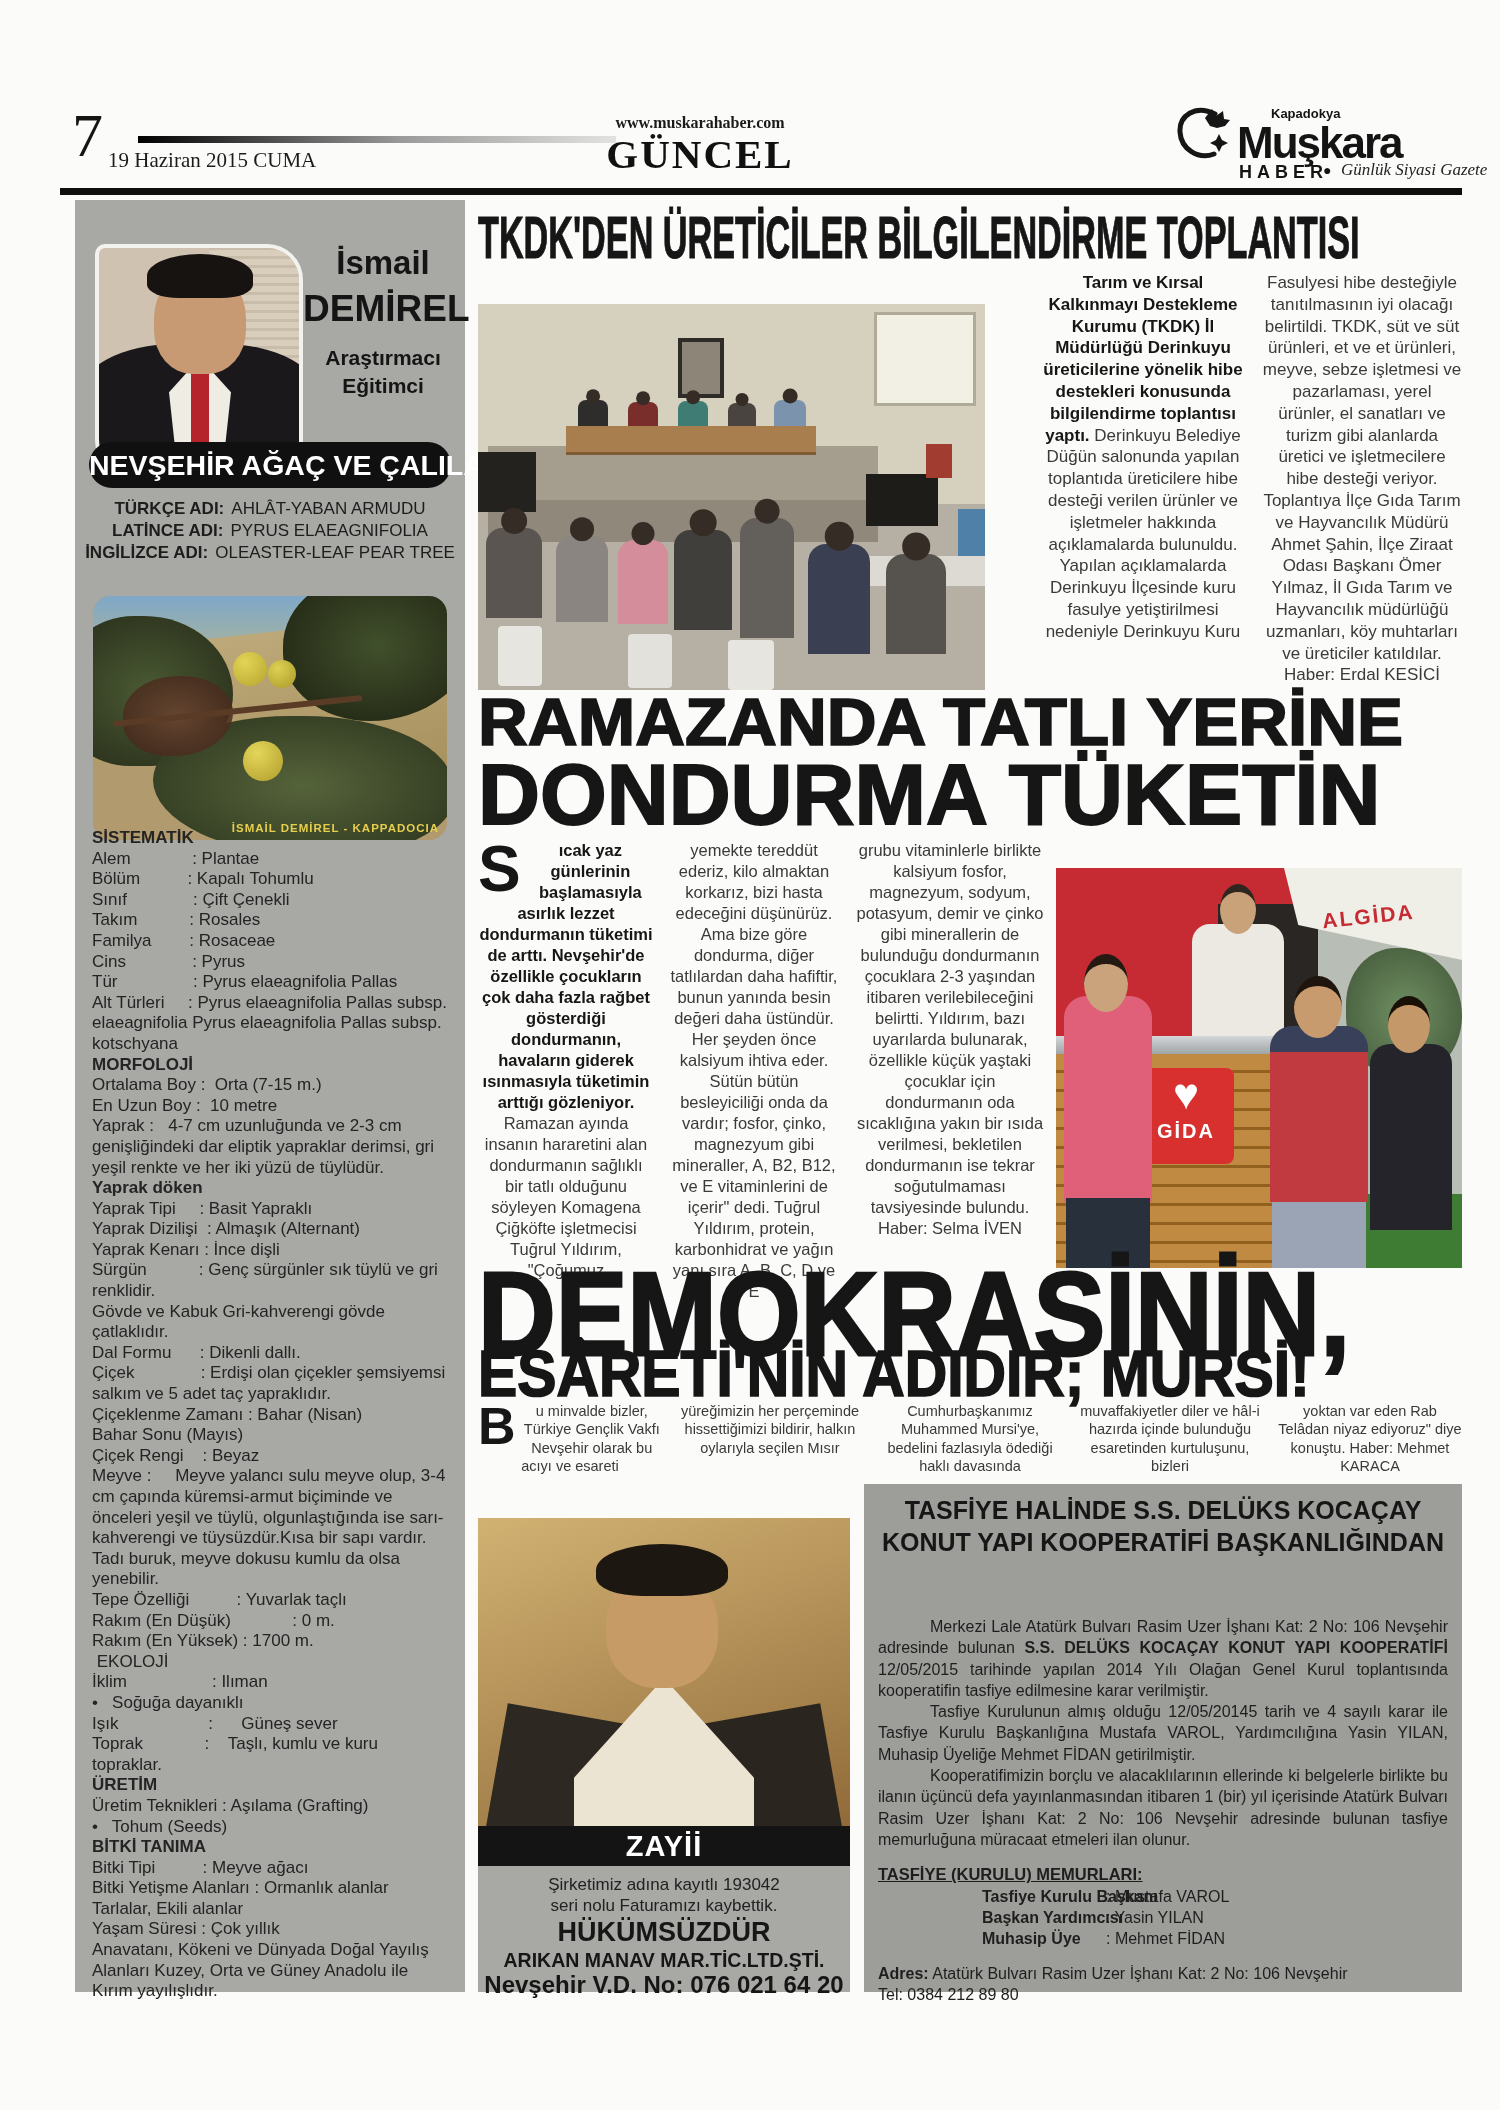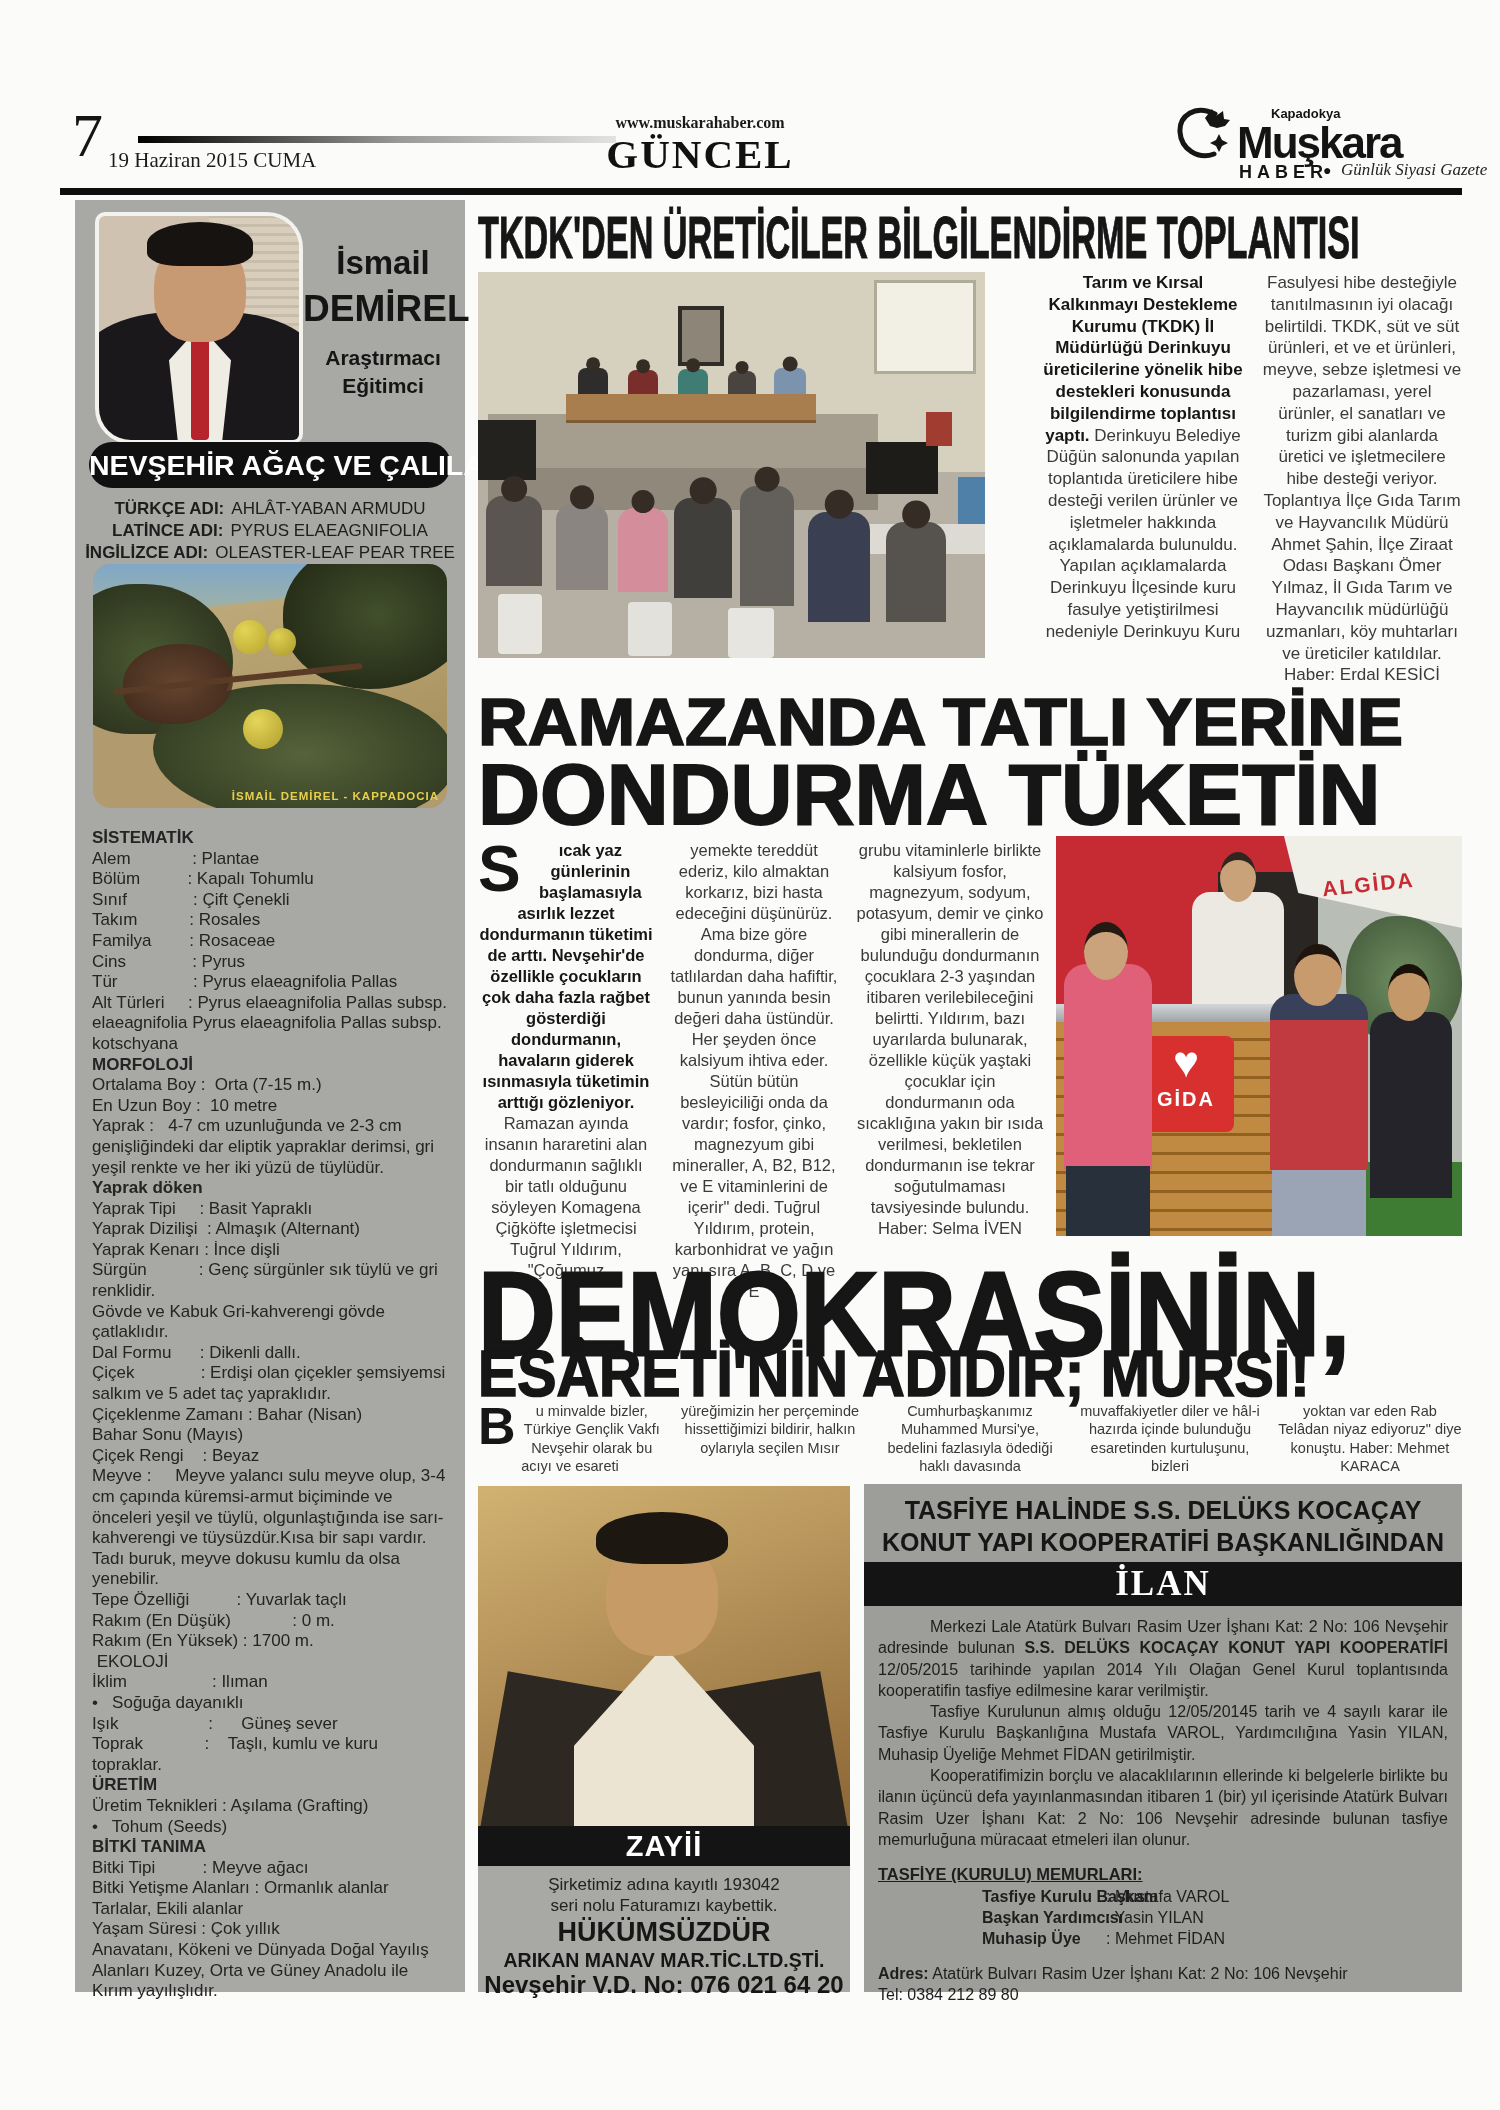--- a/index.html
+++ b/index.html
@@ -50,21 +50,21 @@
   .a1t{font-size:17px;line-height:21.8px;}
   .a2t{font-size:16.5px;line-height:21px;}
   .a3t{font-size:14.5px;line-height:18.4px;}
   .lead{font-weight:bold;color:#161616;}
   .dc{float:left;font-weight:bold;color:#161616;font-size:64px;line-height:52px;padding:3px 6px 0 0;}
   .dcb{font-size:52px;line-height:42px;}
   .byline{margin-top:0;}
   .a3row{left:478px;top:1402px;width:986px;display:flex;gap:16px;}
   .a3col{width:184px;}
   
-  .photo{overflow:hidden;}
+  .photo{overflow:hidden;margin-top:32px;}
   .ph1{left:478px;top:272px;width:507px;height:386px;background:#d6d0bf;}
   .ph2{left:1056px;top:836px;width:406px;height:400px;background:#b8bdb6;}
   .ph3{left:478px;top:1486px;width:372px;height:352px;background:linear-gradient(160deg,#d2b273,#8a6434);}
   .fig::before{content:'';position:absolute;left:50%;top:0;transform:translate(-50%,-78%);width:46%;aspect-ratio:1;border-radius:50%;background:#352c26;}
   
   .ilan{left:864px;top:1484px;width:598px;height:508px;background:#9d9d9a;color:#1e1e1e;}
   .ihead{position:absolute;left:0;width:100%;text-align:center;font-weight:bold;font-size:25px;color:#161616;}
   .ibar{position:absolute;left:0;top:78px;width:100%;height:44px;background:#141414;color:#fff;text-align:center;
         font-family:"Liberation Serif",serif;font-weight:bold;font-size:35px;line-height:44px;letter-spacing:2px;}
   .ibody{position:absolute;left:14px;top:132px;width:570px;font-size:16px;line-height:21.3px;text-align:justify;}
@@ -296,21 +296,20 @@
       <div class="z2">seri nolu Faturamızı kaybettik.</div>
       <div class="z3">HÜKÜMSÜZDÜR</div>
       <div class="z4">ARIKAN MANAV MAR.TİC.LTD.ŞTİ.</div>
       <div class="z5">Nevşehir V.D. No: 076 021 64 20</div>
     </div>
   </div>
 
   <div class="abs ilan">
     <div class="ihead" style="top:12px;">TASFİYE HALİNDE S.S. DELÜKS KOCAÇAY</div>
     <div class="ihead" style="top:44px;">KONUT YAPI KOOPERATİFİ BAŞKANLIĞINDAN</div>
-    <div class="ibar">İLAN</div>
     <div class="ibody">
       <p><span>Merkezi Lale Atatürk Bulvarı Rasim Uzer İşhanı Kat: 2 No: 106 Nevşehir adresinde bulunan </span><b>S.S. DELÜKS KOCAÇAY KONUT YAPI KOOPERATİFİ</b><span> 12/05/2015 tarihinde yapılan 2014 Yılı Olağan Genel Kurul toplantısında kooperatifin tasfiye edilmesine karar verilmiştir.</span></p>
       <p>Tasfiye Kurulunun almış olduğu 12/05/20145 tarih ve 4 sayılı karar ile Tasfiye Kurulu Başkanlığına Mustafa VAROL, Yardımcılığına Yasin YILAN, Muhasip Üyeliğe Mehmet FİDAN getirilmiştir.</p>
       <p>Kooperatifimizin borçlu ve alacaklılarının ellerinde ki belgelerle birlikte bu ilanın üçüncü defa yayınlanmasından itibaren 1 (bir) yıl içerisinde Atatürk Bulvarı Rasim Uzer İşhanı Kat: 2 No: 106 Nevşehir adresinde bulunan tasfiye memurluğuna müracaat etmeleri ilan olunur.</p>
       <div class="otitle">TASFİYE (KURULU) MEMURLARI:</div>
       <div>
           <p class="orow"><span class="olab">Tasfiye Kurulu Başkanı</span><span>: Mustafa VAROL</span></p>
           <p class="orow"><span class="olab">Başkan Yardımcısı</span><span>: Yasin YILAN</span></p>
           <p class="orow"><span class="olab">Muhasip Üye</span><span>: Mehmet FİDAN</span></p>
         </div>

